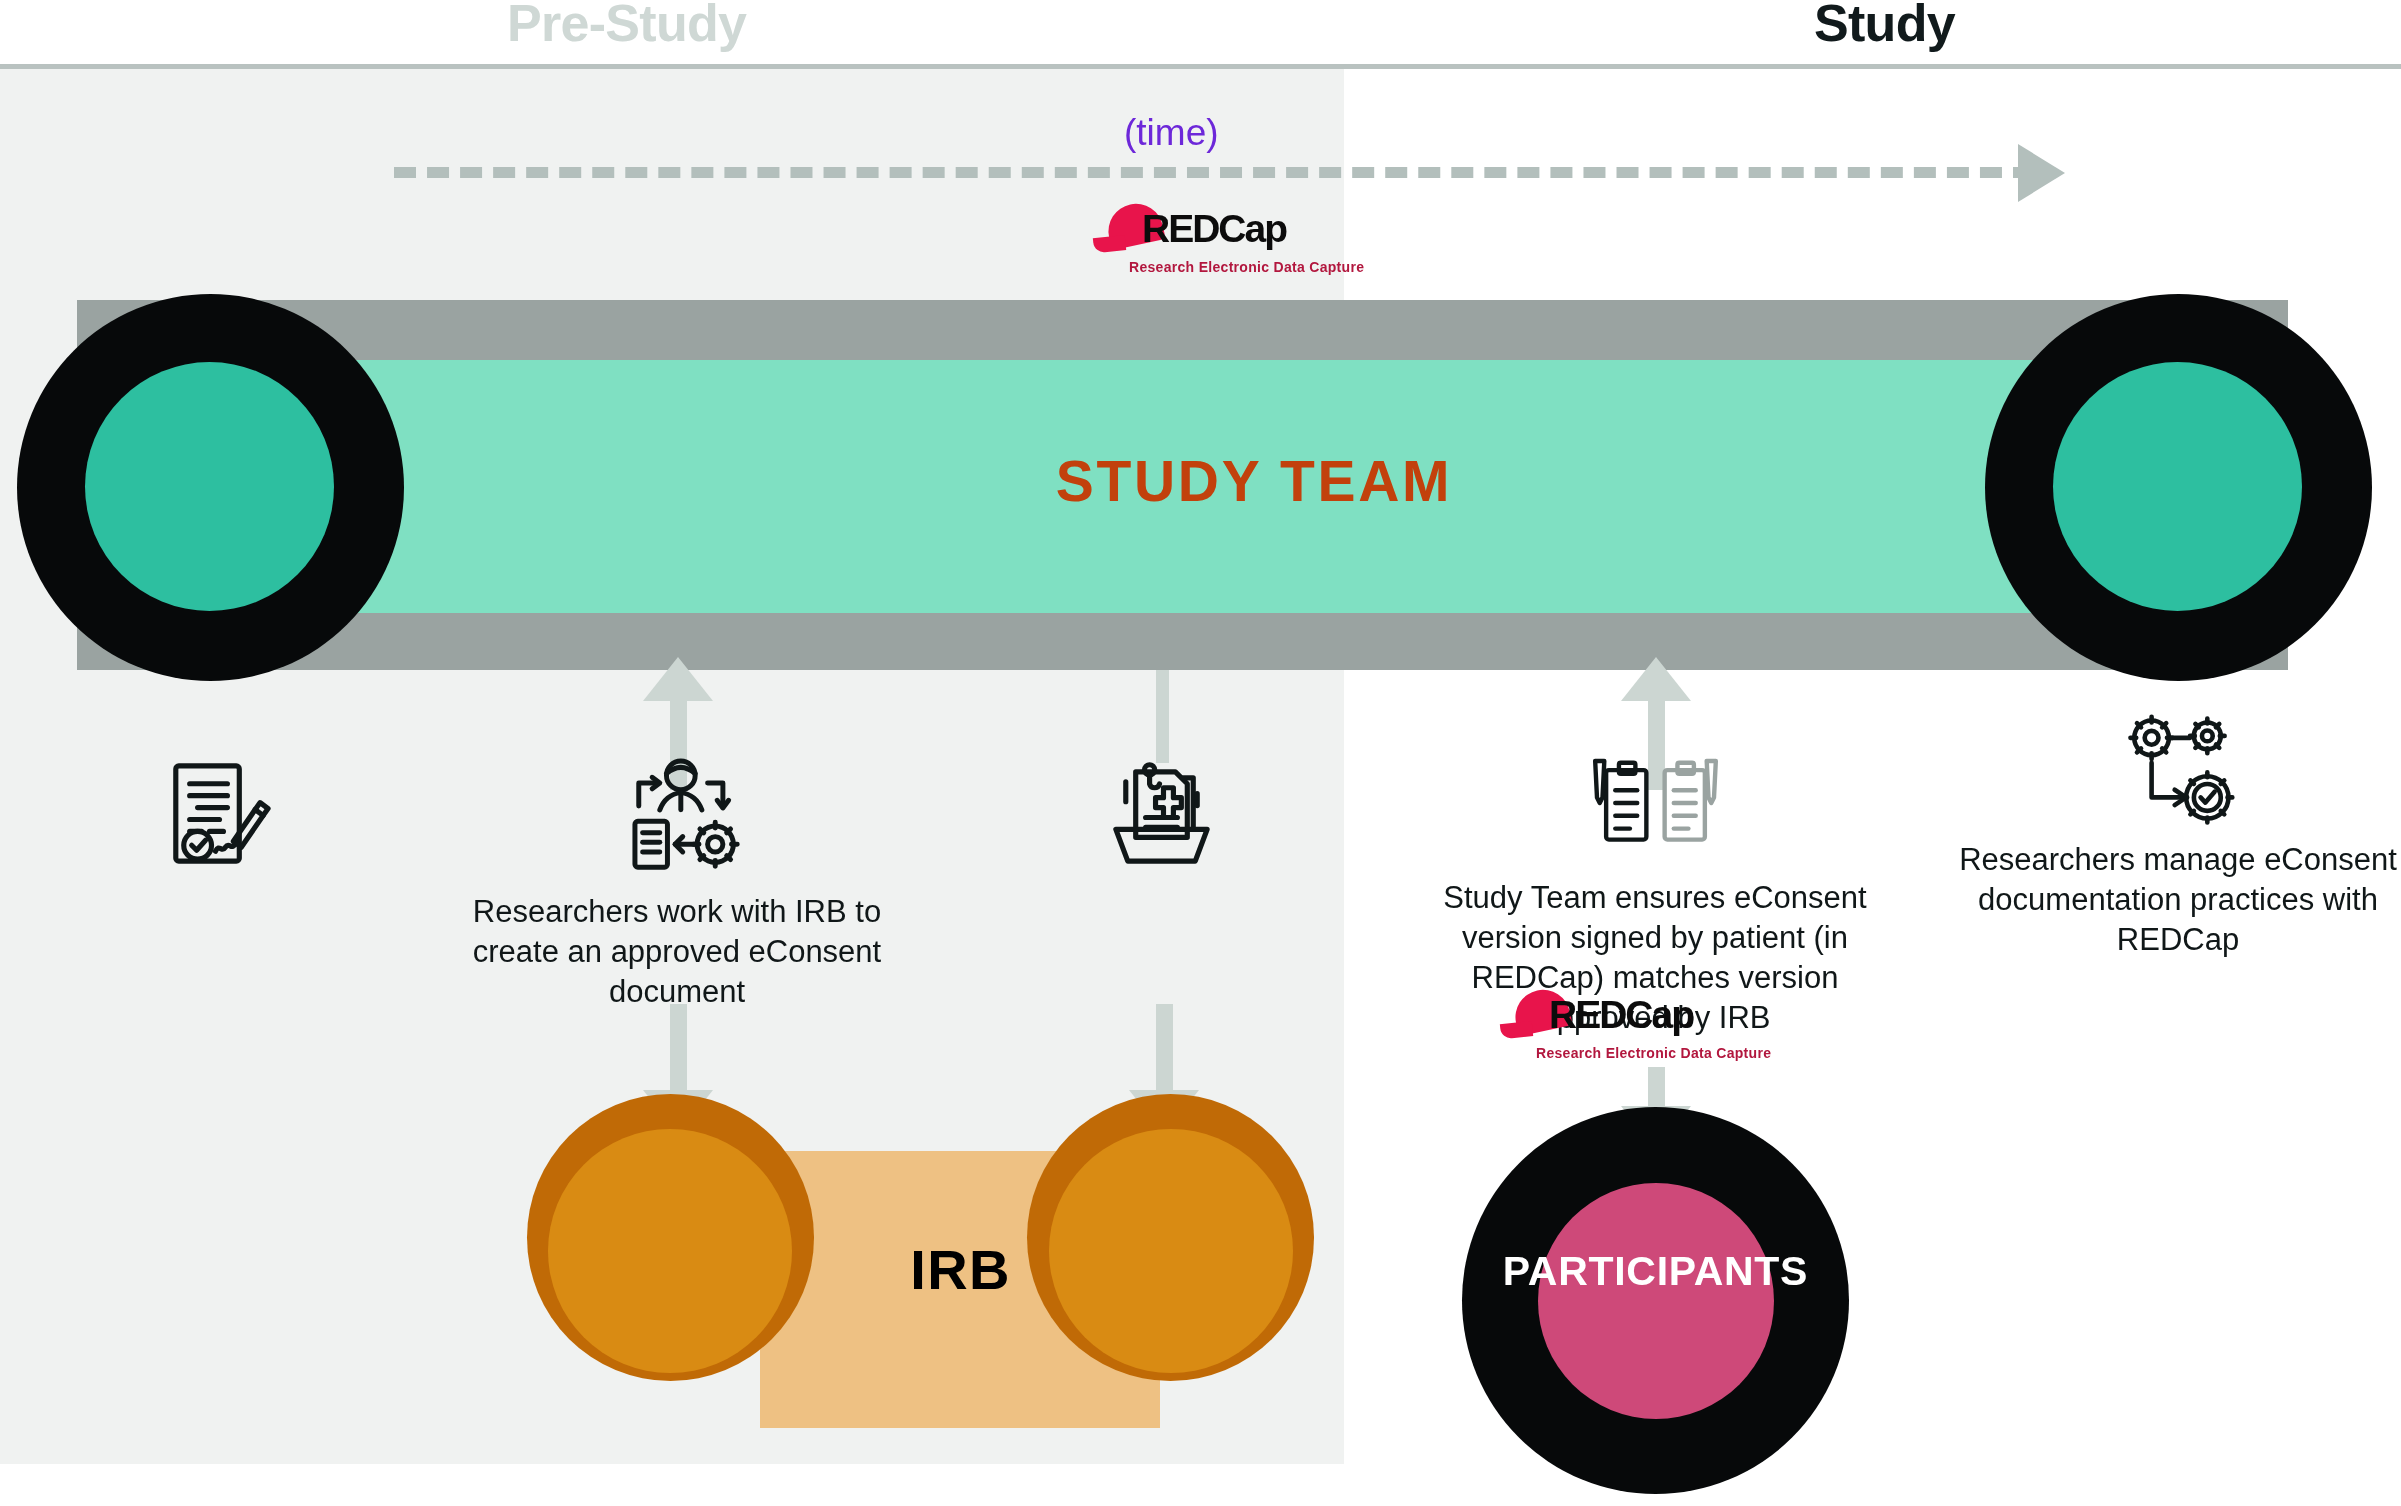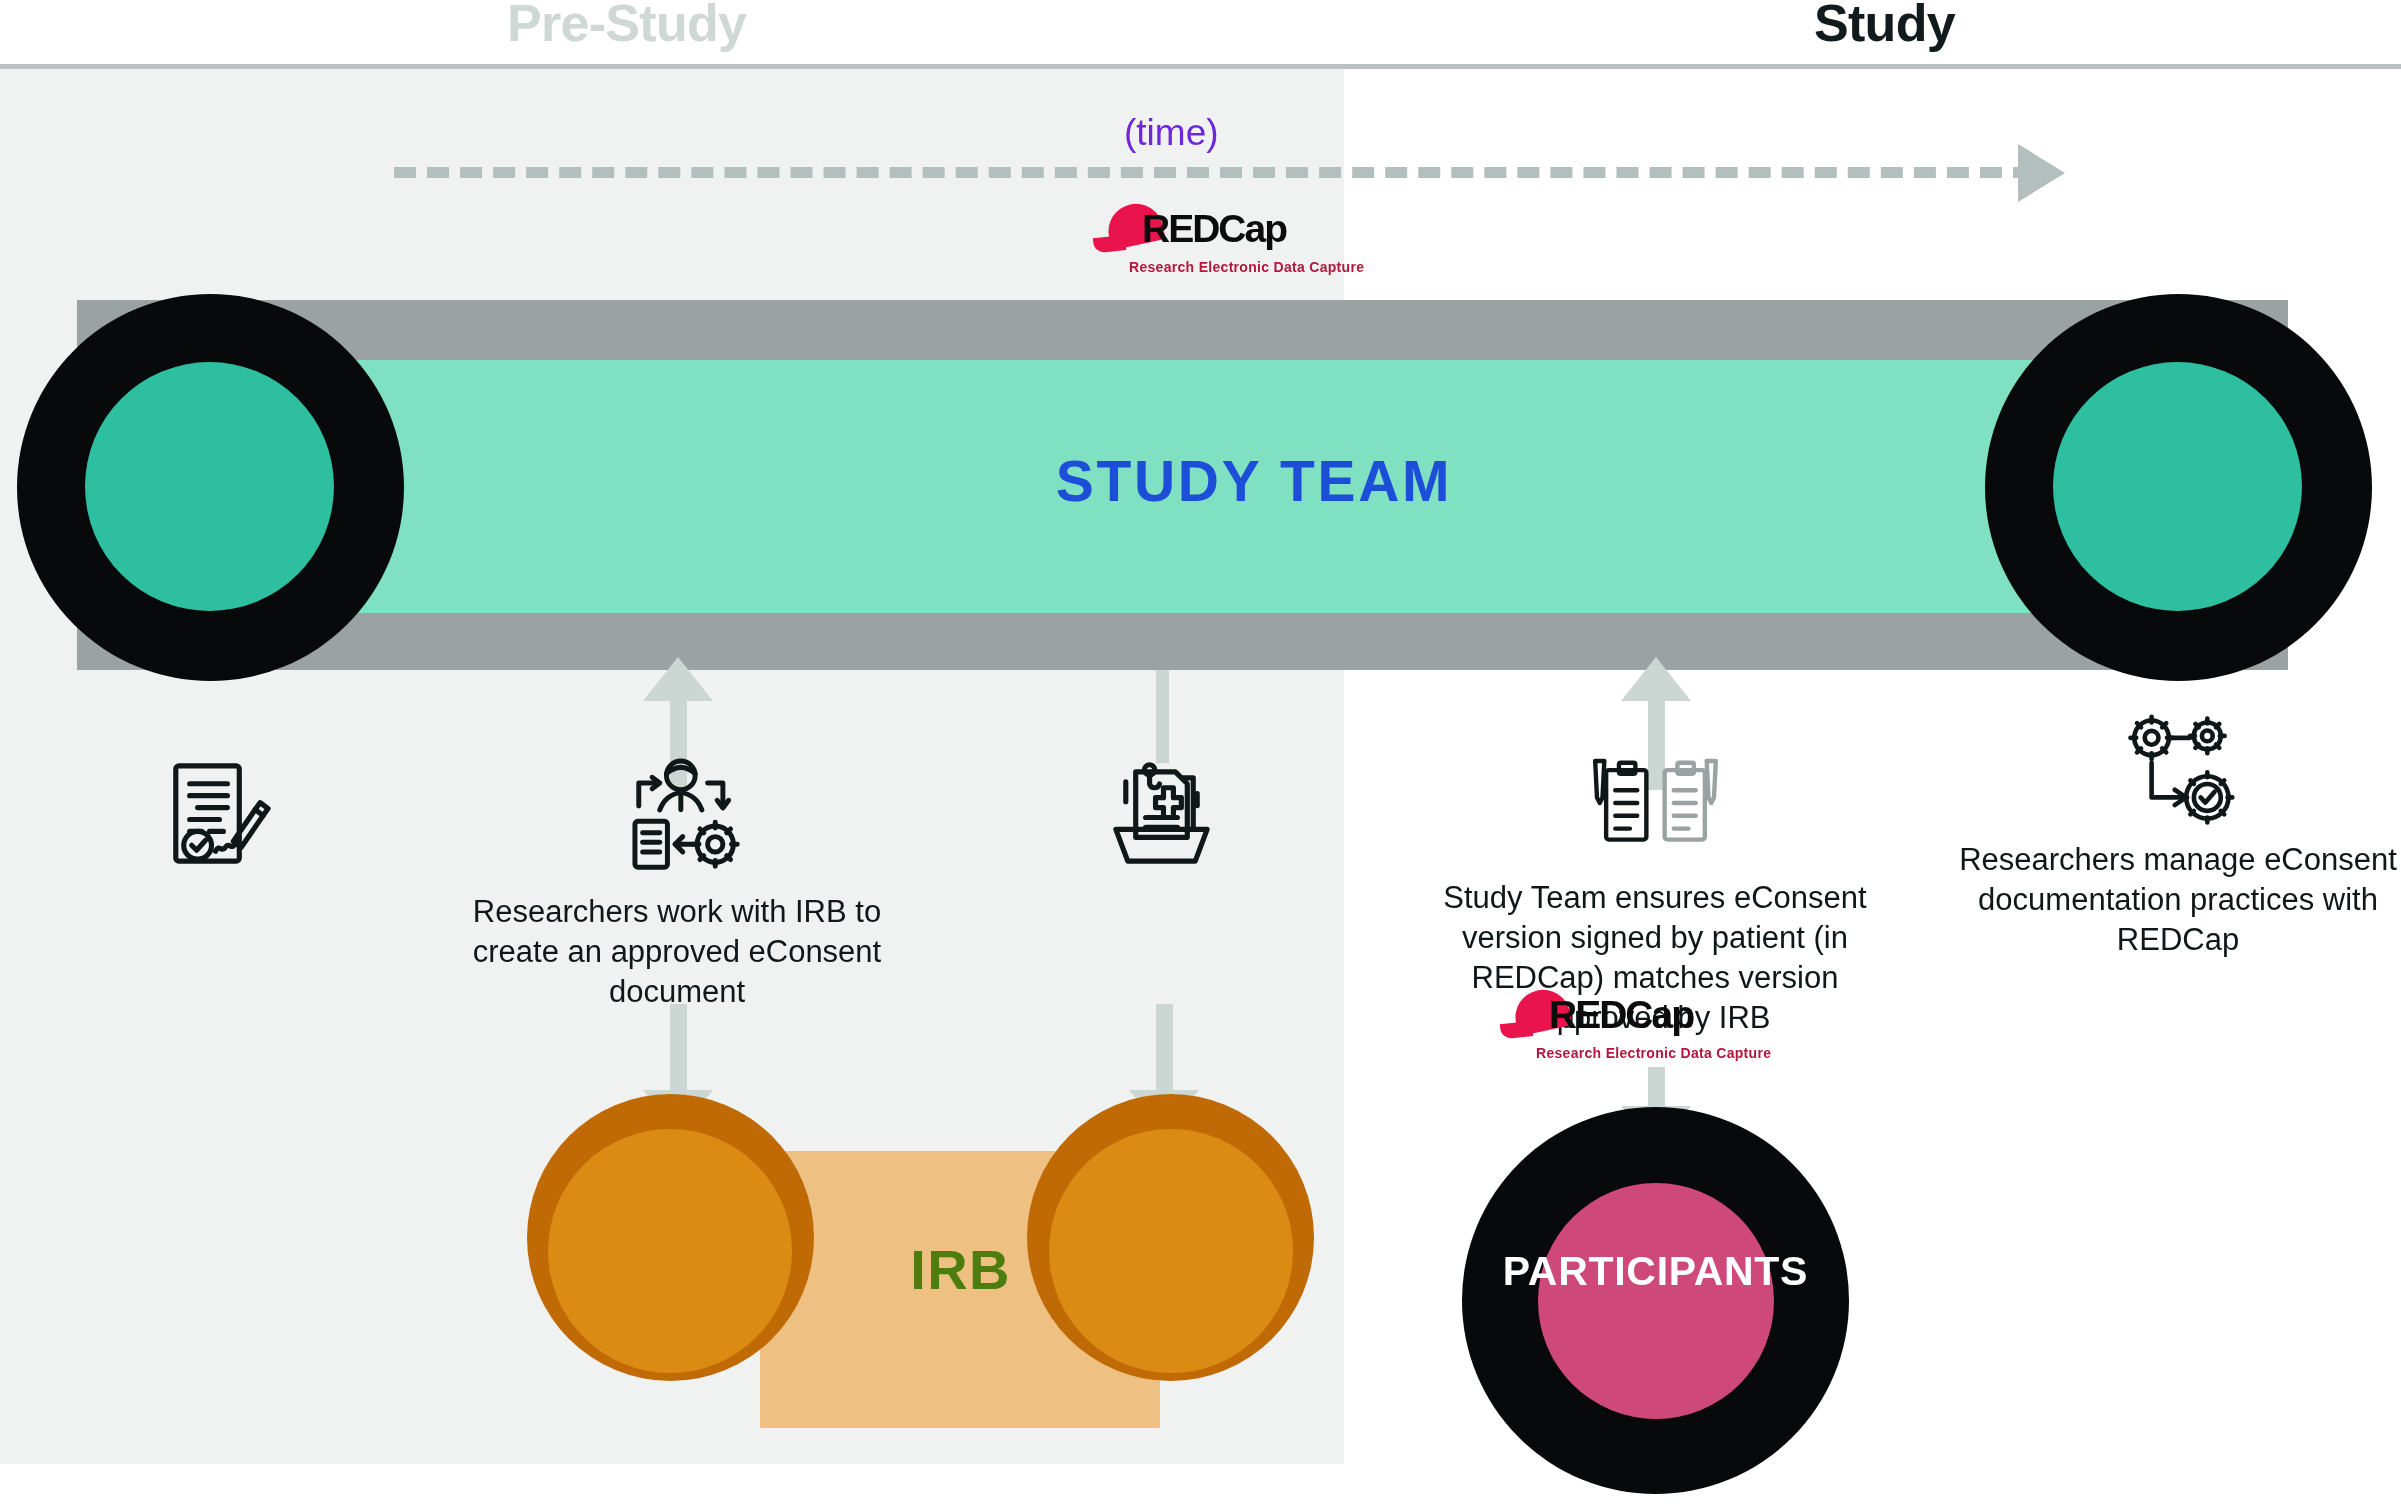--- a/index.html
+++ b/index.html
@@ -41,21 +41,21 @@
        background:#7fe0c2;}
   #team-left-ring{position:absolute;left:16.7px;top:294px;width:387px;height:387px;
        border-radius:50%;background:#07090a;}
   #team-left-dot{position:absolute;left:85px;top:362px;width:249px;height:249px;
        border-radius:50%;background:#2dbfa0;}
   #team-right-ring{position:absolute;left:1985px;top:294px;width:387px;height:387px;
        border-radius:50%;background:#07090a;}
   #team-right-dot{position:absolute;left:2053px;top:362px;width:249px;height:249px;
        border-radius:50%;background:#2dbfa0;}
   #team-label{position:absolute;left:987px;top:448px;width:534px;text-align:center;
-       font-size:57px;font-weight:bold;color:#1d4ed8;letter-spacing:2.7px;}
+       font-size:57px;font-weight:bold;color:#c2410c;letter-spacing:2.7px;}
 
   
   .arrow-up{position:absolute;width:17.3px;background:#ccd6d2;}
   .arrow-up .head{position:absolute;left:-27px;top:-43px;width:0;height:0;
        border-bottom:44px solid #ccd6d2;border-left:35px solid transparent;border-right:35px solid transparent;}
   .arrow-down{position:absolute;width:17.3px;background:#ccd6d2;}
   .arrow-down .head{position:absolute;left:-27px;bottom:-43px;width:0;height:0;
        border-top:44px solid #ccd6d2;border-left:35px solid transparent;border-right:35px solid transparent;}
   .connector{position:absolute;width:13.3px;background:#ccd6d2;}
 
@@ -69,21 +69,21 @@
        background:#eec183;}
   #irb-circle-left{position:absolute;left:527px;top:1094px;width:287px;height:287px;
        border-radius:50%;background:#c06a06;}
   #irb-dot-left{position:absolute;left:548px;top:1129px;width:244px;height:244px;
        border-radius:50%;background:#d98b13;}
   #irb-circle-right{position:absolute;left:1027px;top:1094px;width:287px;height:287px;
        border-radius:50%;background:#c06a06;}
   #irb-dot-right{position:absolute;left:1049px;top:1129px;width:244px;height:244px;
        border-radius:50%;background:#d98b13;}
   #irb-label{position:absolute;left:827px;top:1237px;width:267px;text-align:center;
-       font-size:56px;font-weight:bold;color:#4d7c0f;letter-spacing:1.3px;}
+       font-size:56px;font-weight:bold;color:#000000;letter-spacing:1.3px;}
 
   
   #participants-ring{position:absolute;left:1462px;top:1107px;width:387px;height:387px;
        border-radius:50%;background:#07090a;}
   #participants-dot{position:absolute;left:1538px;top:1183px;width:236px;height:236px;
        border-radius:50%;background:#ce4979;}
   #participants-label{position:absolute;left:1442px;top:1248px;width:427px;text-align:center;
        font-size:41px;font-weight:bold;color:#ffffff;letter-spacing:0.7px;}
 </style>
 </head>

